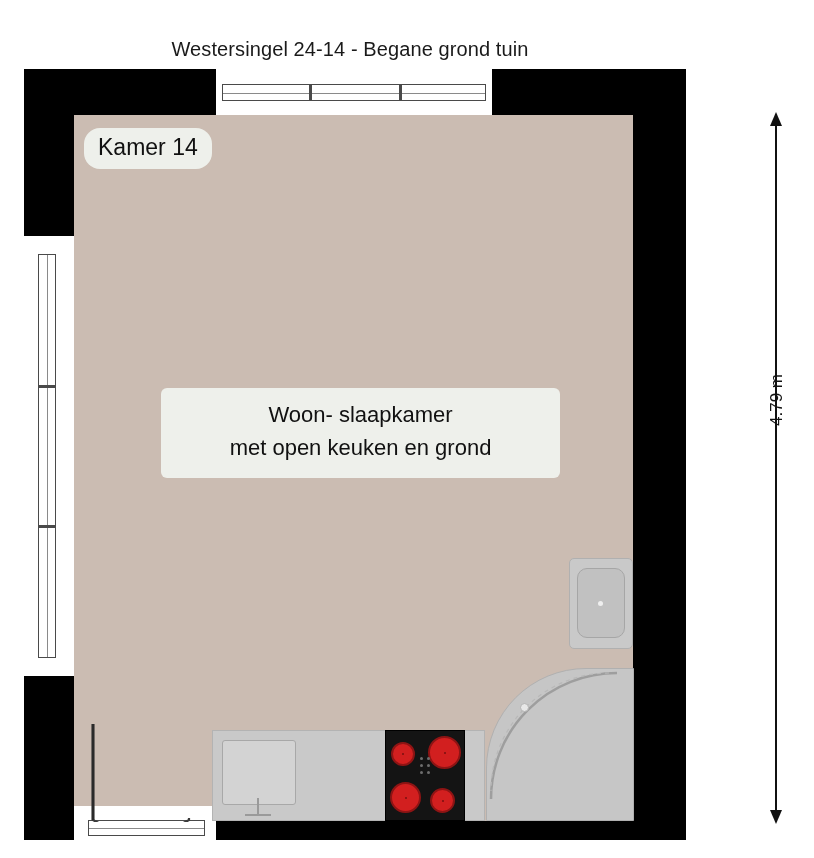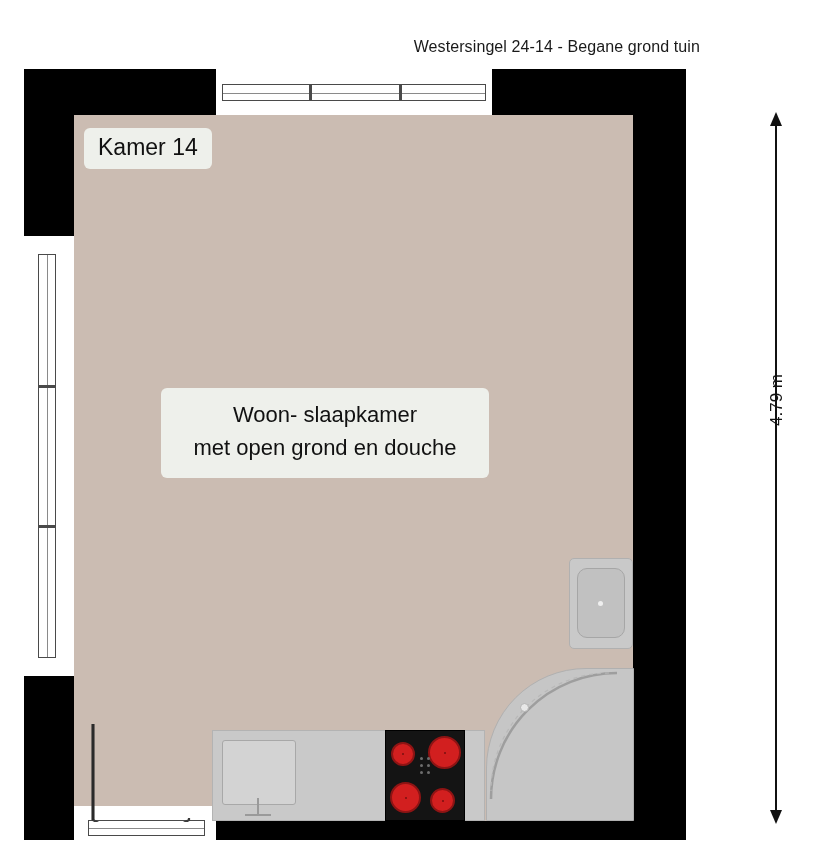--- a/index.html
+++ b/index.html
@@ -21,22 +21,22 @@
     width: 814px;
     height: 858px;
   }
 
   
   .title {
     position: absolute;
     left: 0;
     top: 38px;
     width: 700px;
-    text-align: right;
-    font-size: 16px;
+    text-align: center;
+    font-size: 20px;
     color: #1a1a1a;
     letter-spacing: 0.1px;
   }
 
   
   .wall-outer {
     position: absolute;
     left: 24px;
     top: 69px;
     width: 662px;
@@ -186,30 +186,30 @@
     height: 100px;
   }
 
   
   .room-tag {
     position: absolute;
     left: 84px;
     top: 128px;
     padding: 6px 14px 8px 14px;
     background: #eef0eb;
-    border-radius: 6px;
+    border-radius: 16px;
     font-size: 23px;
     color: #111111;
   }
 
   .room-info {
     position: absolute;
     left: 161px;
     top: 388px;
-    width: 328px;
+    width: 399px;
     padding: 10px 0 14px 0;
     background: #eef0eb;
     border-radius: 6px;
     text-align: center;
     font-size: 22px;
     line-height: 33px;
     color: #111111;
   }
 
   
@@ -443,21 +443,21 @@
   <div class="shower-drain"></div>
 
   <div class="washbasin"></div>
   <div class="washbasin-inner"></div>
   <div class="washbasin-drain"></div>
 
   <div class="room-tag">Kamer 14</div>
 
   <div class="room-info">
     <div>Woon- slaapkamer</div>
-    <div>met open grond en douche</div>
+    <div>met open keuken en grond</div>
   </div>
 
   <svg class="dim-arrow" viewBox="0 0 32 712">
     <line x1="16" y1="8" x2="16" y2="704" stroke="#111111" stroke-width="2"></line>
     <polygon points="16,0 10,14 22,14" fill="#111111"></polygon>
     <polygon points="16,712 10,698 22,698" fill="#111111"></polygon>
   </svg>
   <div class="dim-label">4.79 m</div>
 
 </div>

